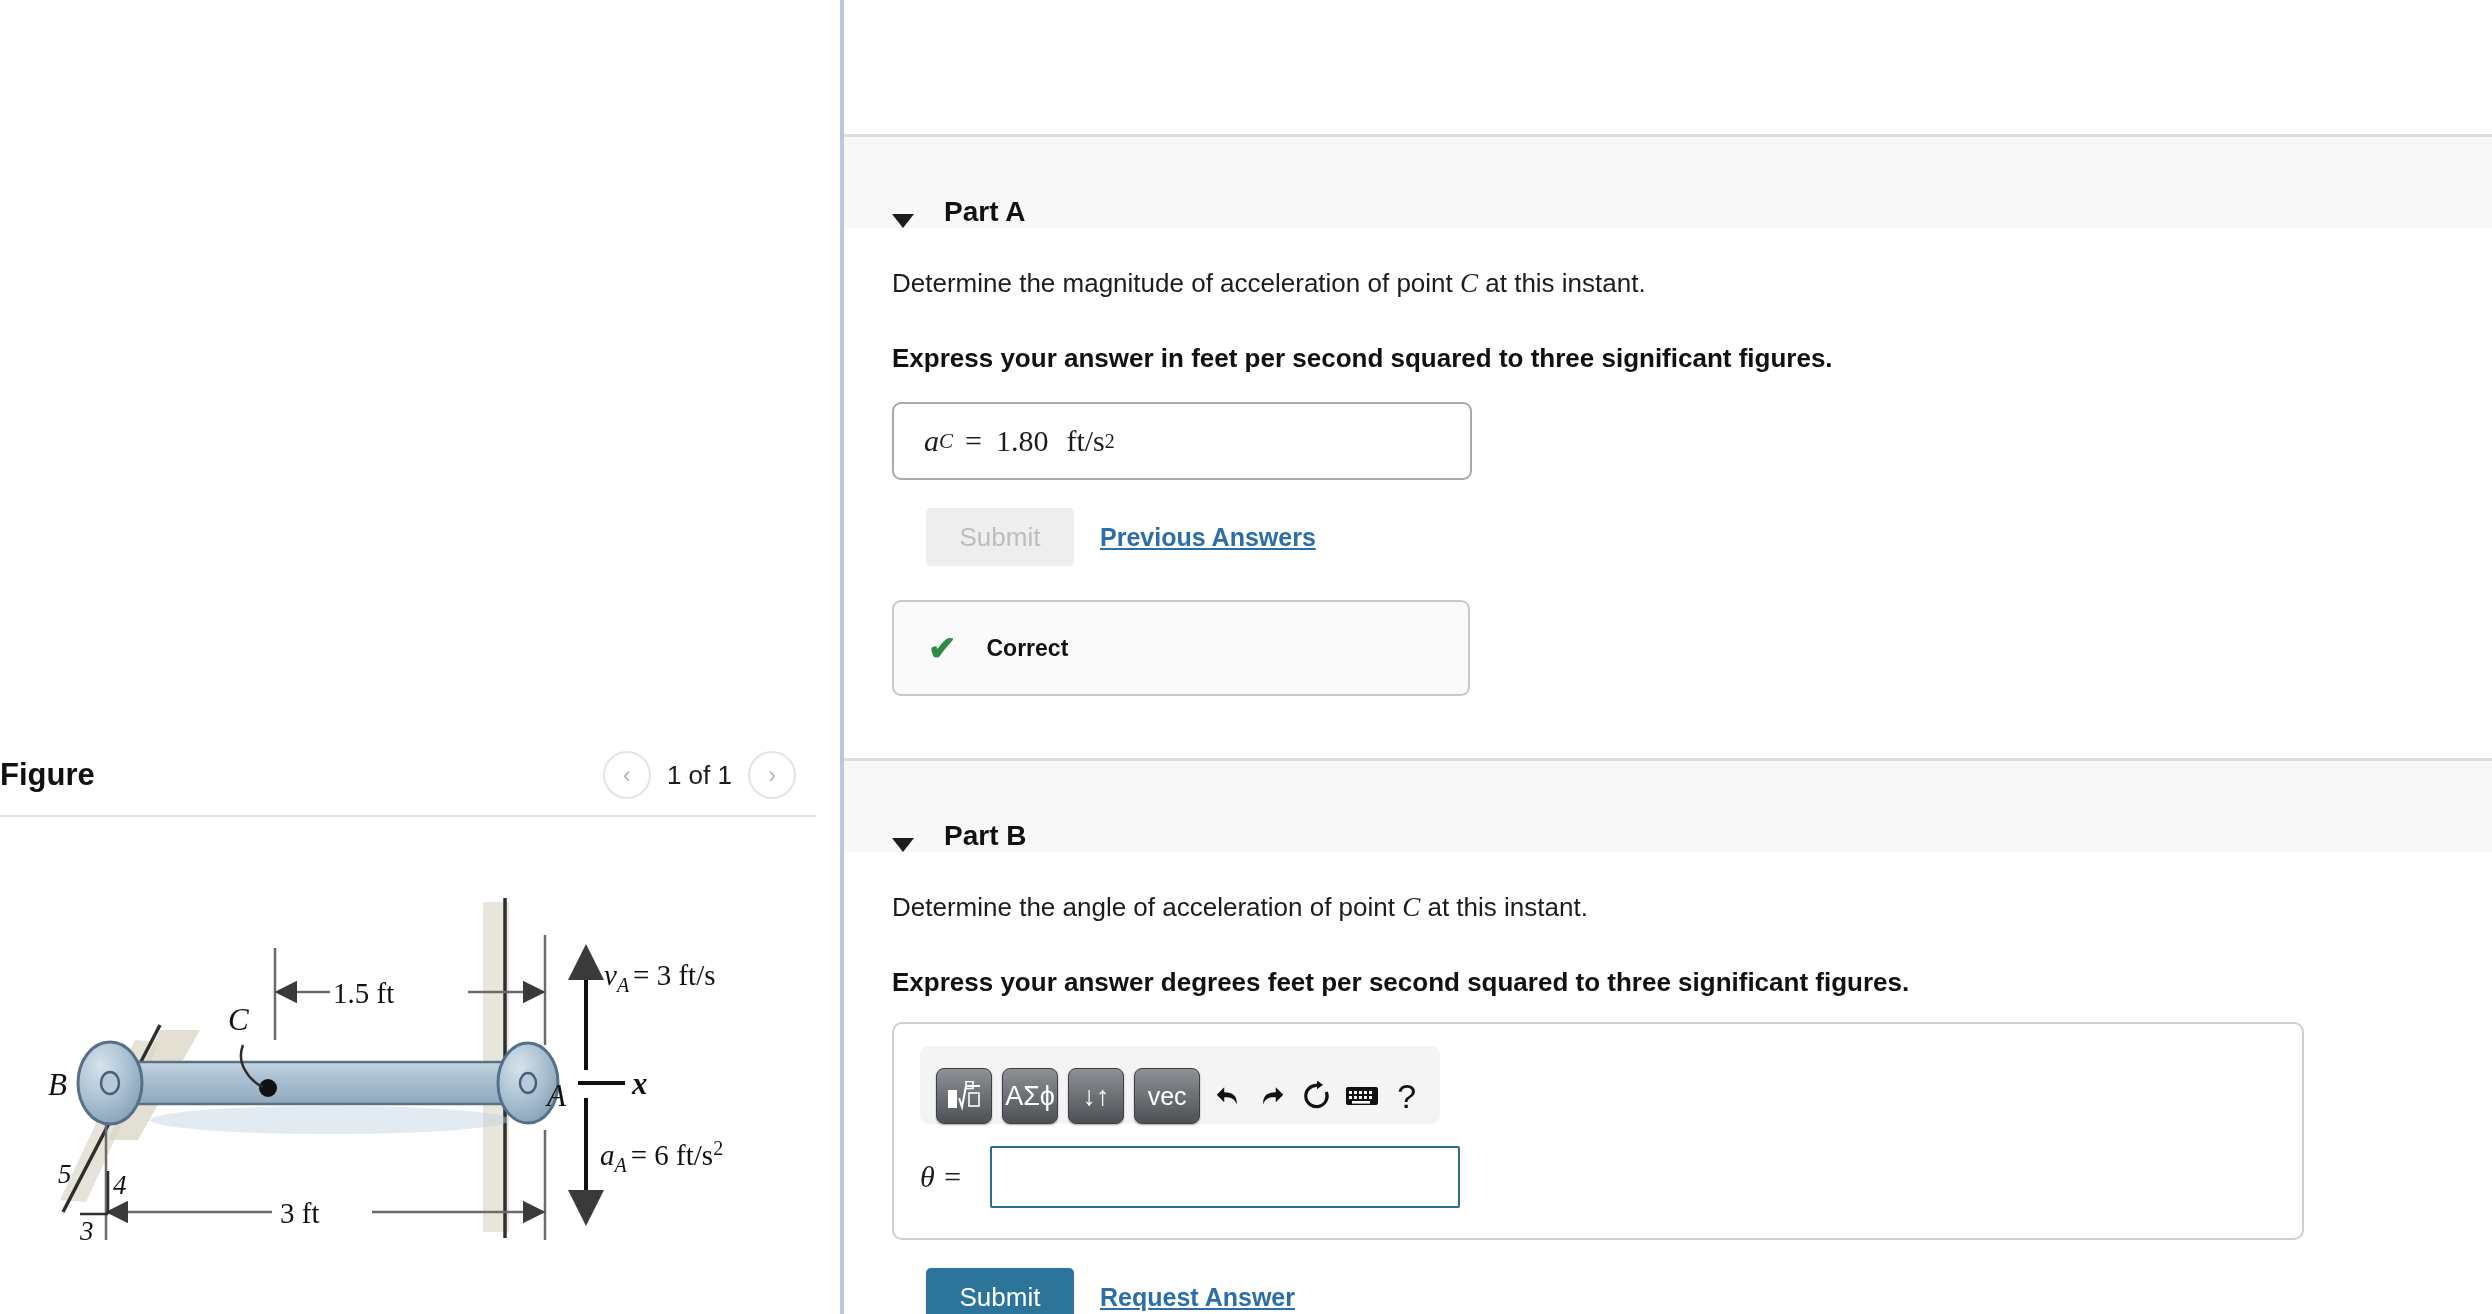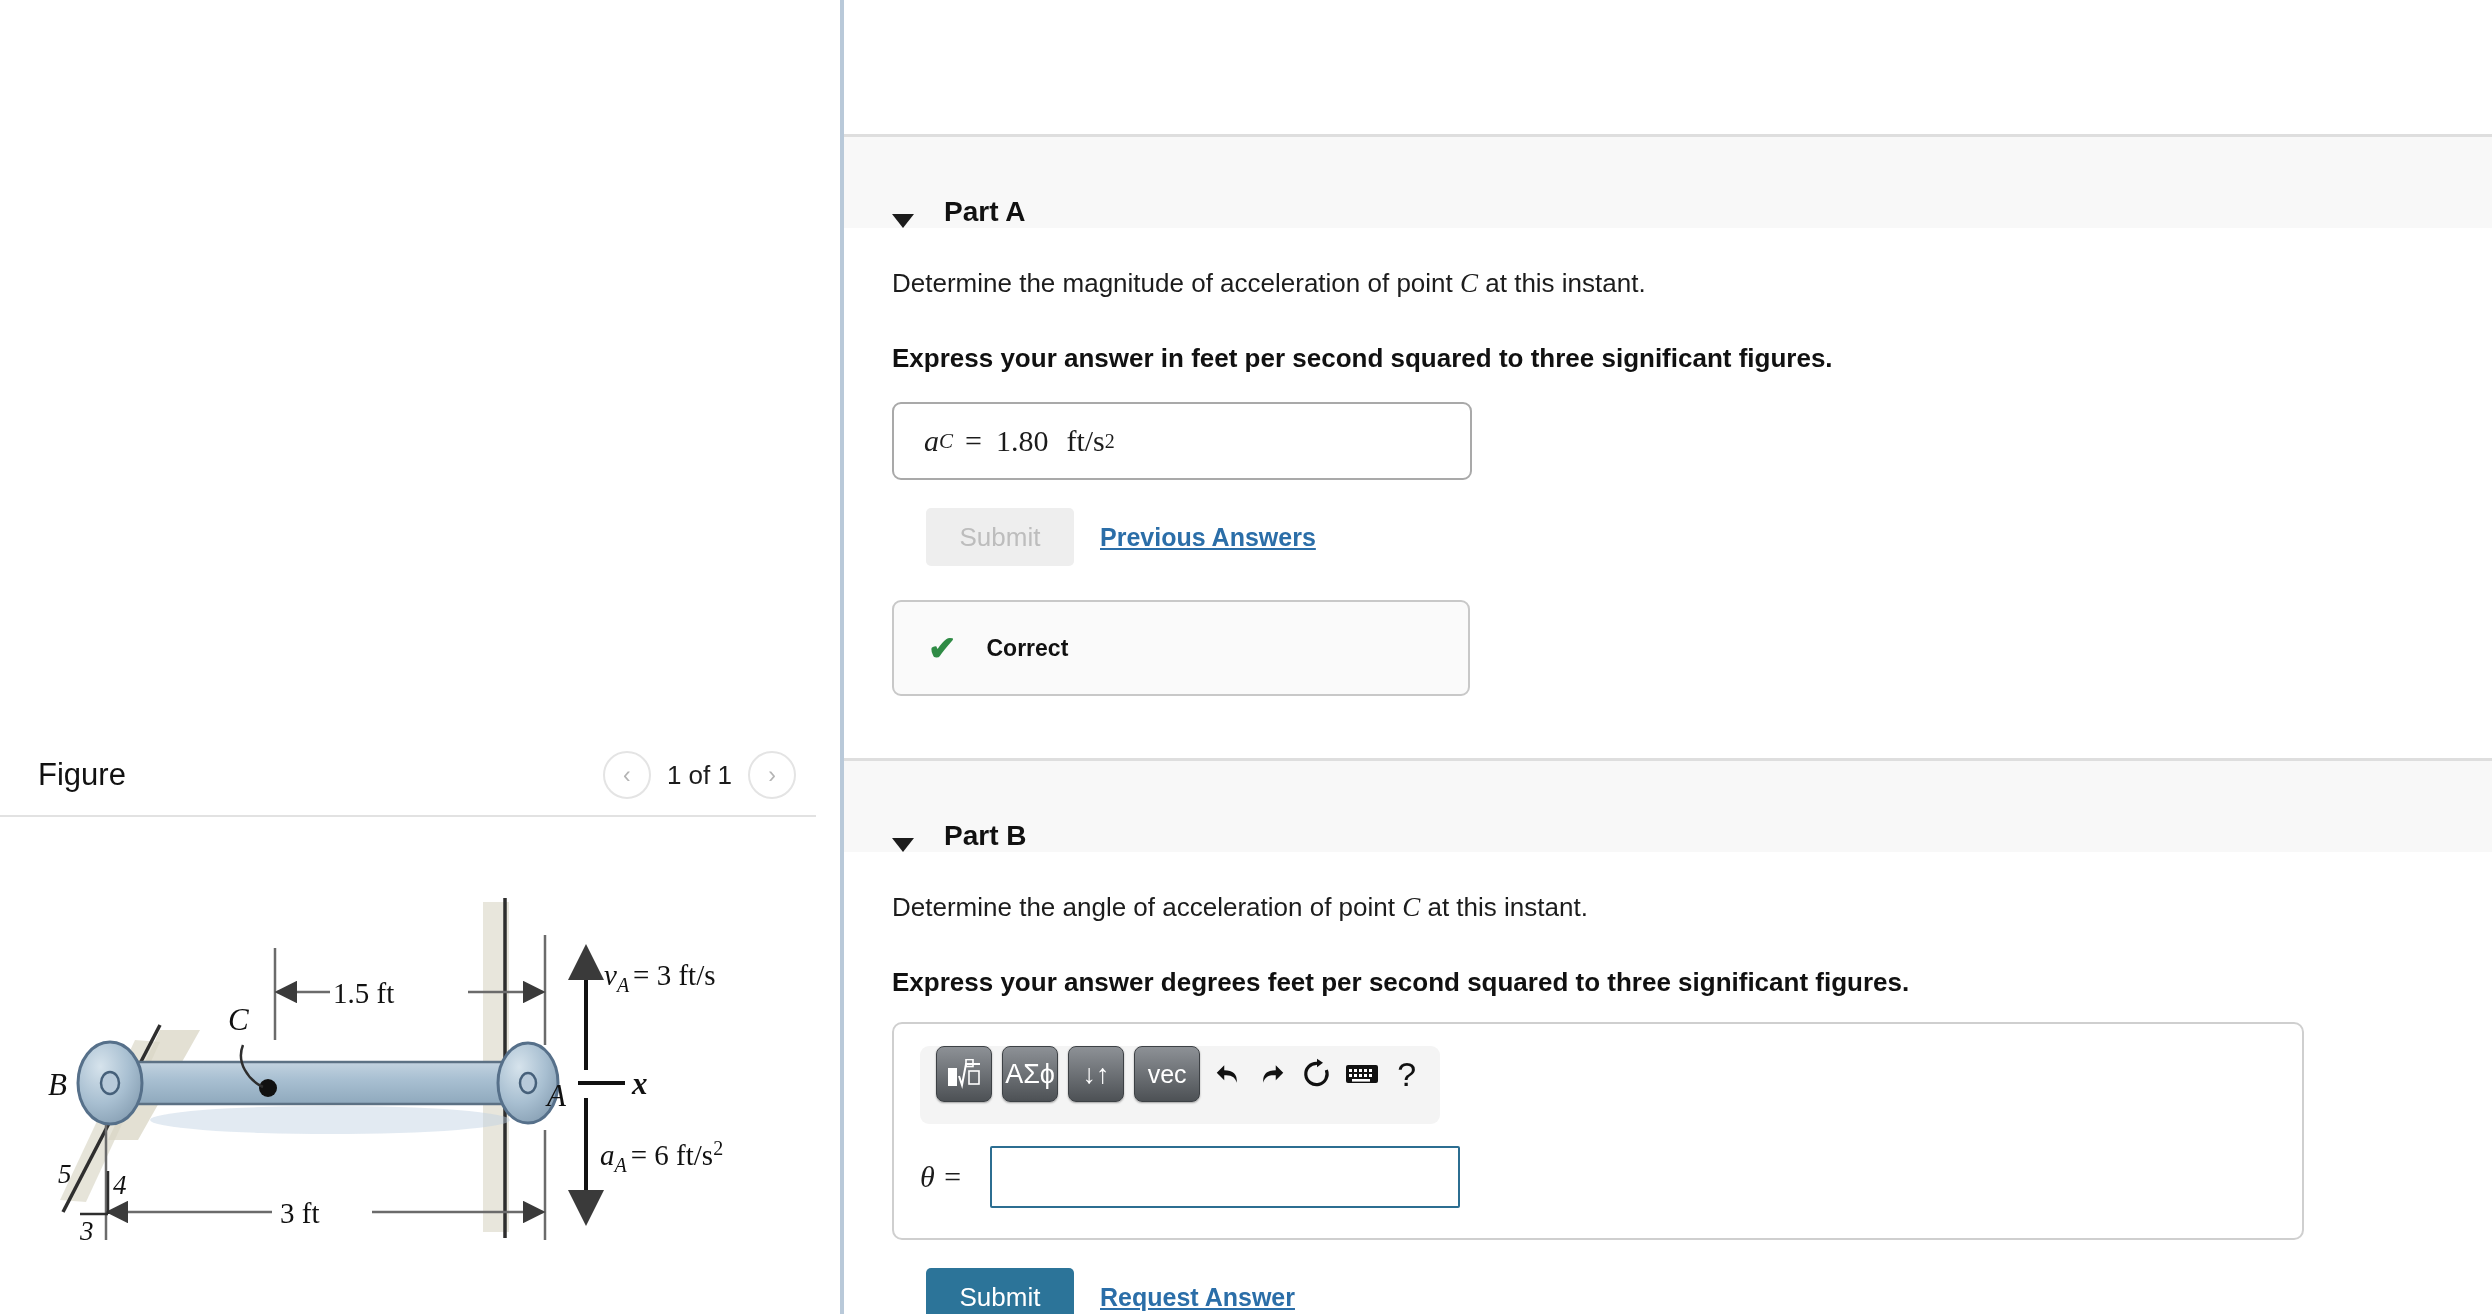--- a/index.html
+++ b/index.html
@@ -36,21 +36,21 @@
   .mathit { font-family: "Liberation Serif", serif; font-style: italic; font-size: 27px; }
   .figlink { color: #2b6ea8; text-decoration: underline; cursor: pointer; }
 
   .figure-header {
     position: absolute; left: 0; top: 735px;
     width: 816px; height: 82px;
     display: flex; align-items: center;
     border-bottom: 2px solid #e2e2e2;
     padding: 0 20px 0 0;
   }
-  .figure-title { font-size: 31px; font-weight: normal; color: #111; margin-left: 38px; }
+  .figure-title { font-size: 31px; font-weight: bold; color: #111; }
   .fig-pager { margin-left: auto; display: flex; align-items: center; gap: 16px; }
   .pager-btn {
     width: 48px; height: 48px; border-radius: 50%;
     border: 2px solid #e4e4e4; background: #fff;
     display: flex; align-items: center; justify-content: center;
     color: #b4b4b4; font-size: 23px; cursor: pointer;
   }
   .pager-label { font-size: 26px; color: #1c1c1c; }
 
   .figure-canvas {
@@ -129,21 +129,21 @@
   .answer-container {
     margin-top: 24px;
     width: 1412px;
     border: 2px solid #cfcfcf; border-radius: 10px;
     background: #fff;
     padding: 22px 26px 30px 26px;
   }
   .mathbar {
     width: 520px; height: 78px;
     background: #f4f4f4; border-radius: 9px;
-    display: flex; align-items: flex-start; gap: 10px;
+    display: flex; align-items: flex-end; gap: 10px;
     padding: 0 16px;
   }
   .mbtn {
     height: 56px; min-width: 56px;
     border-radius: 8px;
     background: linear-gradient(#8d9196, #4d5155);
     border: 1px solid #3d4145;
     color: #ffffff;
     display: flex; align-items: center; justify-content: center;
     font-size: 27px; cursor: pointer;

